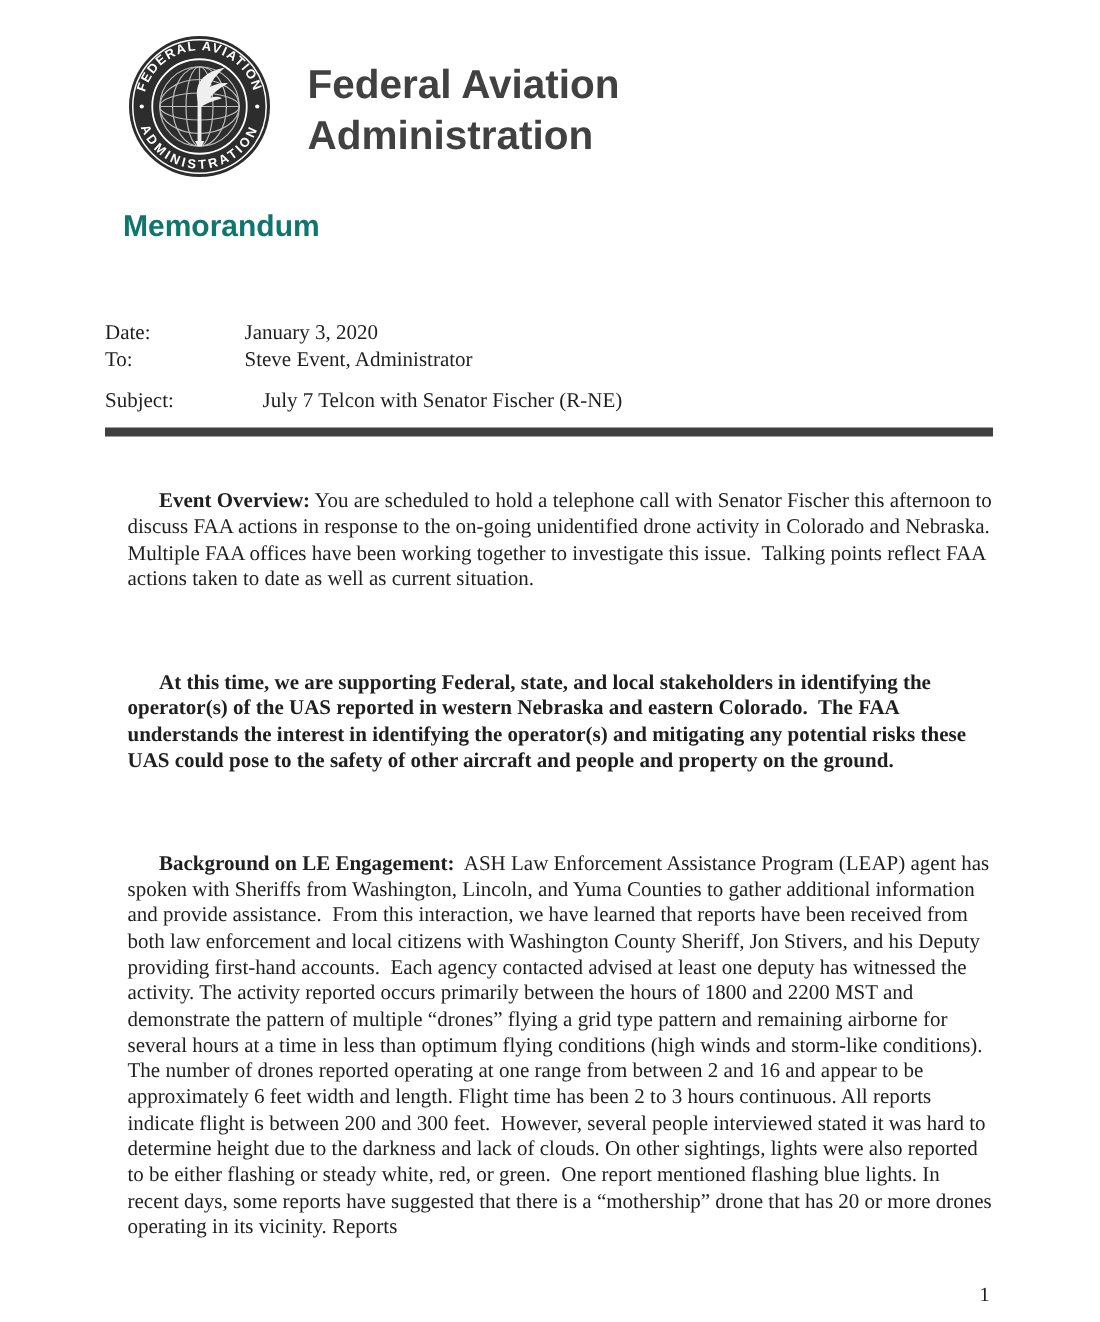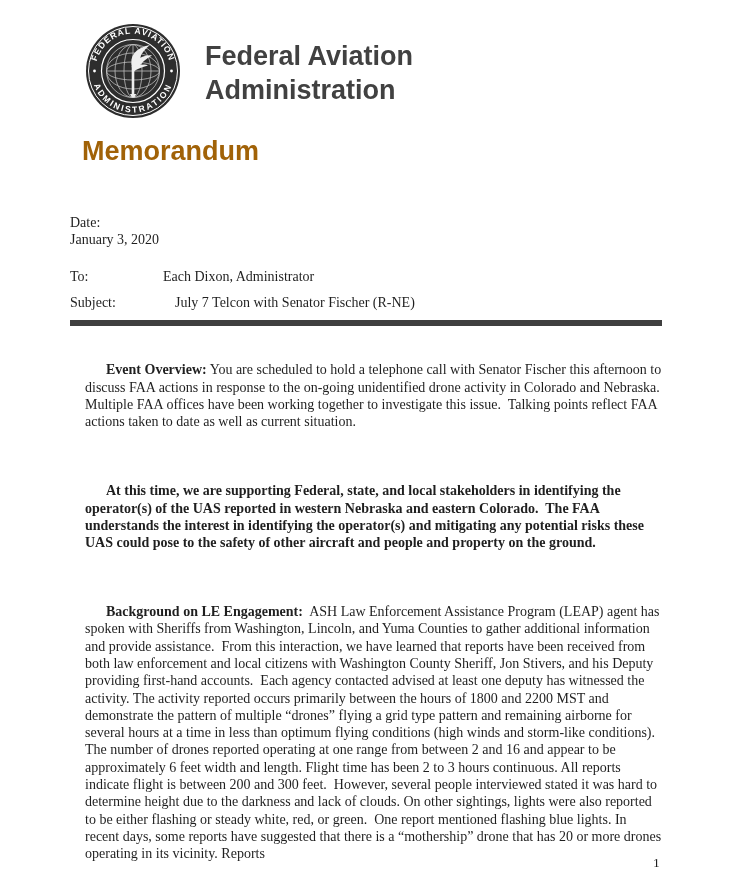--- a/index.html
+++ b/index.html
@@ -15,32 +15,32 @@
   .seal { position: absolute; left: 85px; top: 23px; width: 96px; height: 96px; }
   .brand {
     position: absolute; left: 205px; top: 39px;
     font-family: "Liberation Sans", sans-serif;
     font-weight: bold; font-size: 27px; line-height: 34px;
     color: #414141;
   }
   .doc-title {
     position: absolute; left: 82px; top: 136px;
     font-family: "Liberation Sans", sans-serif;
-    font-weight: bold; font-size: 27px; line-height: 30px;
-    color: #a16207;
+    font-weight: bold; font-size: 20px; line-height: 30px;
+    color: #0f766e;
   }
   .content {
     position: absolute; left: 70px; top: 214px; width: 592px;
     font-size: 14px; line-height: 17.3px;
   }
   .meta-row { display: flex; }
   .meta-label { width: 93px; flex: none; }
   .meta-value { flex: 1; white-space: pre-wrap; }
   .hang { padding-left: 13px; text-indent: -13px; }
-  .row-date { margin-bottom: 19px; flex-direction: column; }
+  .row-date { margin-bottom: 1px; }
   .row-subject { margin-top: 9px; margin-bottom: 9px; gap: 12px; }
   .sep-bar { height: 6px; background: #3f3f3f; margin-bottom: 18px; }
   p.memo-p { margin: 0 0 17px 15px; white-space: pre-wrap; }
   .lead { font-weight: bold; }
   .page-number { position: absolute; left: 653px; top: 855px; font-size: 13.5px; }
 </style>
 </head>
 <body>
 
 <div class="page">
@@ -91,21 +91,21 @@
 
   <div class="content">
 
     <div class="meta-row row-date">
       <div class="meta-label">Date:</div>
       <div class="meta-value">January 3, 2020</div>
     </div>
 
     <div class="meta-row">
       <div class="meta-label">To:</div>
-      <div class="meta-value">Each Dixon, Administrator</div>
+      <div class="meta-value">Steve Event, Administrator</div>
     </div>
 
 
     <div class="meta-row row-subject">
       <div class="meta-label">Subject:</div>
       <div class="meta-value">July 7 Telcon with Senator Fischer (R-NE)</div>
     </div>
 
     <div class="sep-bar"></div>
 

